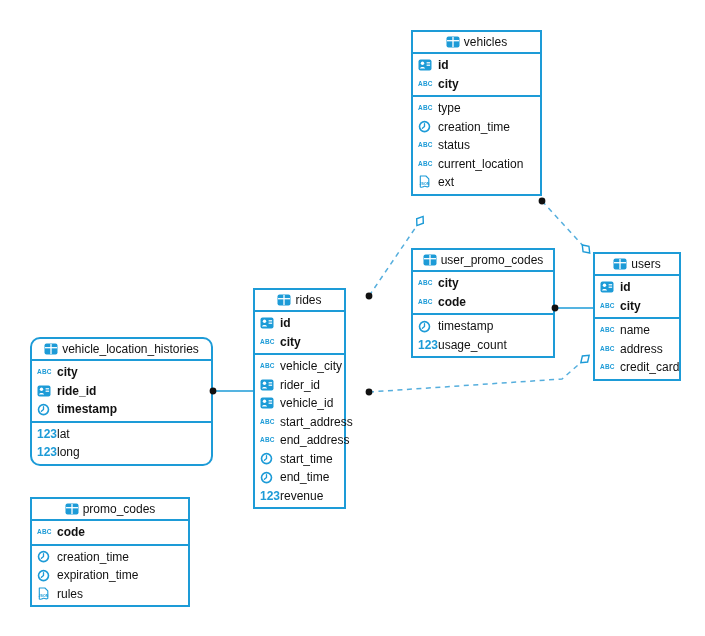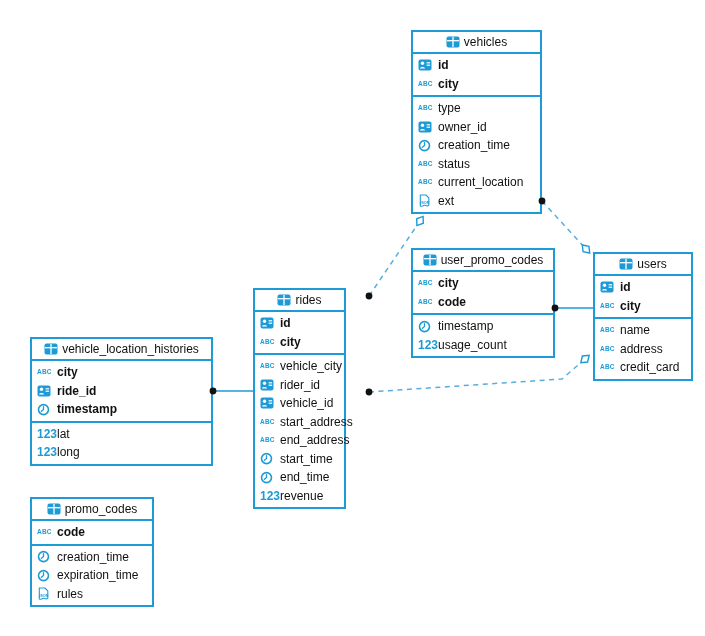--- a/index.html
+++ b/index.html
@@ -82,32 +82,20 @@
         </div>
         <div class="t-section flds">
           <div class="t-row">
             <span class="f-icon">
               <span class="txticon abc">ABC</span>
             </span>
             <span class="f-label">type</span>
           </div>
           <div class="t-row">
             <span class="f-icon">
-              <svg width="14" height="12" viewBox="0 0 14 12">
-                <rect x="0.5" y="0.5" width="13" height="11" rx="2" fill="#1d9bd7"></rect>
-                <circle cx="4.5" cy="4.3" r="1.7" fill="#fff"></circle>
-                <path d="M1.9 9.6 C1.9 7.3 7.1 7.3 7.1 9.6 Z" fill="#fff"></path>
-                <rect x="8.6" y="3.2" width="3.5" height="1.2" fill="#fff"></rect>
-                <rect x="8.6" y="5.6" width="3.5" height="1.2" fill="#fff"></rect>
-              </svg>
-            </span>
-            <span class="f-label">owner_id</span>
-          </div>
-          <div class="t-row">
-            <span class="f-icon">
               <svg width="13" height="13" viewBox="0 0 13 13">
                 <circle cx="6.5" cy="6.6" r="5" fill="none" stroke="#1d9bd7" stroke-width="1.6"></circle>
                 <path d="M6.5 3.7 V6.6 L4.4 8.3" fill="none" stroke="#1d9bd7" stroke-width="1.3" stroke-linecap="round" stroke-linejoin="round"></path>
               </svg>
             </span>
             <span class="f-label">creation_time</span>
           </div>
           <div class="t-row">
             <span class="f-icon">
               <span class="txticon abc">ABC</span>
@@ -167,21 +155,21 @@
             <span class="f-label">timestamp</span>
           </div>
           <div class="t-row">
             <span class="f-icon">
               <span class="txticon n123">123</span>
             </span>
             <span class="f-label">usage_count</span>
           </div>
         </div>
       </div>
-      <div class="table" style="left: 593px; top: 252px; width: 100px;">
+      <div class="table" style="left: 593px; top: 252px; width: 88px;">
         <div class="t-header">
           <span class="f-icon" style="width: auto;">
             <svg width="14" height="12" viewBox="0 0 14 12">
               <rect x="0.5" y="0.5" width="13" height="11" rx="2" fill="#1d9bd7"></rect>
               <line x1="1" y1="4.7" x2="13" y2="4.7" stroke="#fff" stroke-width="1.3"></line>
               <line x1="7" y1="1" x2="7" y2="11" stroke="#fff" stroke-width="1.3"></line>
             </svg>
           </span>
           <span>users</span>
         </div>
@@ -319,21 +307,21 @@
             <span class="f-label">end_time</span>
           </div>
           <div class="t-row">
             <span class="f-icon">
               <span class="txticon n123">123</span>
             </span>
             <span class="f-label">revenue</span>
           </div>
         </div>
       </div>
-      <div class="table" style="left: 30px; top: 337px; width: 183px;">
+      <div class="table" style="left: 30px; top: 337px; width: 183px; border-radius: 10px;">
         <div class="t-header">
           <span class="f-icon" style="width: auto;">
             <svg width="14" height="12" viewBox="0 0 14 12">
               <rect x="0.5" y="0.5" width="13" height="11" rx="2" fill="#1d9bd7"></rect>
               <line x1="1" y1="4.7" x2="13" y2="4.7" stroke="#fff" stroke-width="1.3"></line>
               <line x1="7" y1="1" x2="7" y2="11" stroke="#fff" stroke-width="1.3"></line>
             </svg>
           </span>
           <span>vehicle_location_histories</span>
         </div>
@@ -374,21 +362,21 @@
             <span class="f-label">lat</span>
           </div>
           <div class="t-row">
             <span class="f-icon">
               <span class="txticon n123">123</span>
             </span>
             <span class="f-label">long</span>
           </div>
         </div>
       </div>
-      <div class="table" style="left: 30px; top: 497px; width: 124px;">
+      <div class="table" style="left: 30px; top: 497px; width: 160px;">
         <div class="t-header">
           <span class="f-icon" style="width: auto;">
             <svg width="14" height="12" viewBox="0 0 14 12">
               <rect x="0.5" y="0.5" width="13" height="11" rx="2" fill="#1d9bd7"></rect>
               <line x1="1" y1="4.7" x2="13" y2="4.7" stroke="#fff" stroke-width="1.3"></line>
               <line x1="7" y1="1" x2="7" y2="11" stroke="#fff" stroke-width="1.3"></line>
             </svg>
           </span>
           <span>promo_codes</span>
         </div>

